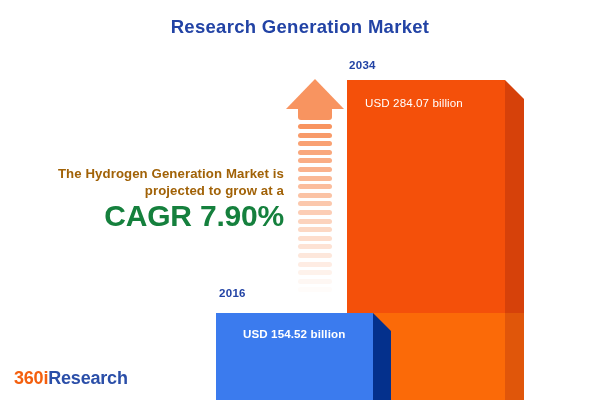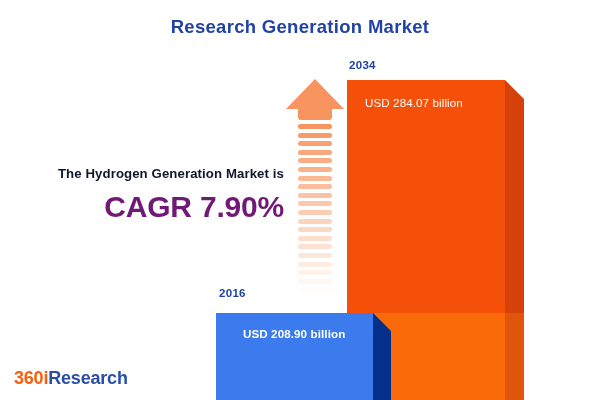--- a/index.html
+++ b/index.html
@@ -39,29 +39,29 @@
   .annot {
     position: absolute;
     left: 14px;
     top: 165px;
     width: 270px;
     text-align: right;
   }
   .annot-line {
     font-size: 13.2px;
     font-weight: bold;
-    color: #0f172a;
+    color: #a16207;
     line-height: 17px;
     letter-spacing: 0.1px;
   }
   .annot-cagr {
-    margin-top: 8px;
+    margin-top: 0;
     font-size: 30px;
     font-weight: bold;
-    color: #701a75;
+    color: #15803d;
     letter-spacing: -0.2px;
     line-height: 34px;
     white-space: nowrap;
   }
 
   
   .logo {
     position: absolute;
     left: 14px;
     top: 368px;
@@ -207,20 +207,21 @@
 </style>
 </head>
 <body>
 
 <div id="canvas">
 
   <div class="chart-title">Research Generation Market</div>
 
   <div class="annot">
     <div class="annot-line">The Hydrogen Generation Market is</div>
+    <div class="annot-line">projected to grow at a</div>
     <div class="annot-cagr">CAGR 7.90%</div>
   </div>
 
   <div class="logo">
     <span class="logo-360i">360i</span><span class="logo-research">Research</span>
   </div>
 
   <div class="arrow-wrap">
     <div class="arrow-head"></div>
     <div class="arrow-neck"></div>
@@ -253,15 +254,15 @@
   <div class="bar-2032-face"></div>
   <div class="bar-2032-overlap"></div>
   <div class="bar-2032-side"></div>
   <div class="bar-2032-side-overlap"></div>
   <div class="year-2032">2034</div>
   <div class="bar-2032-label">USD 284.07 billion</div>
 
   <div class="bar-2024-face"></div>
   <div class="bar-2024-side"></div>
   <div class="year-2024">2016</div>
-  <div class="bar-2024-label">USD 208.90 billion</div>
+  <div class="bar-2024-label">USD 154.52 billion</div>
 
 </div>
 
 </body></html>

